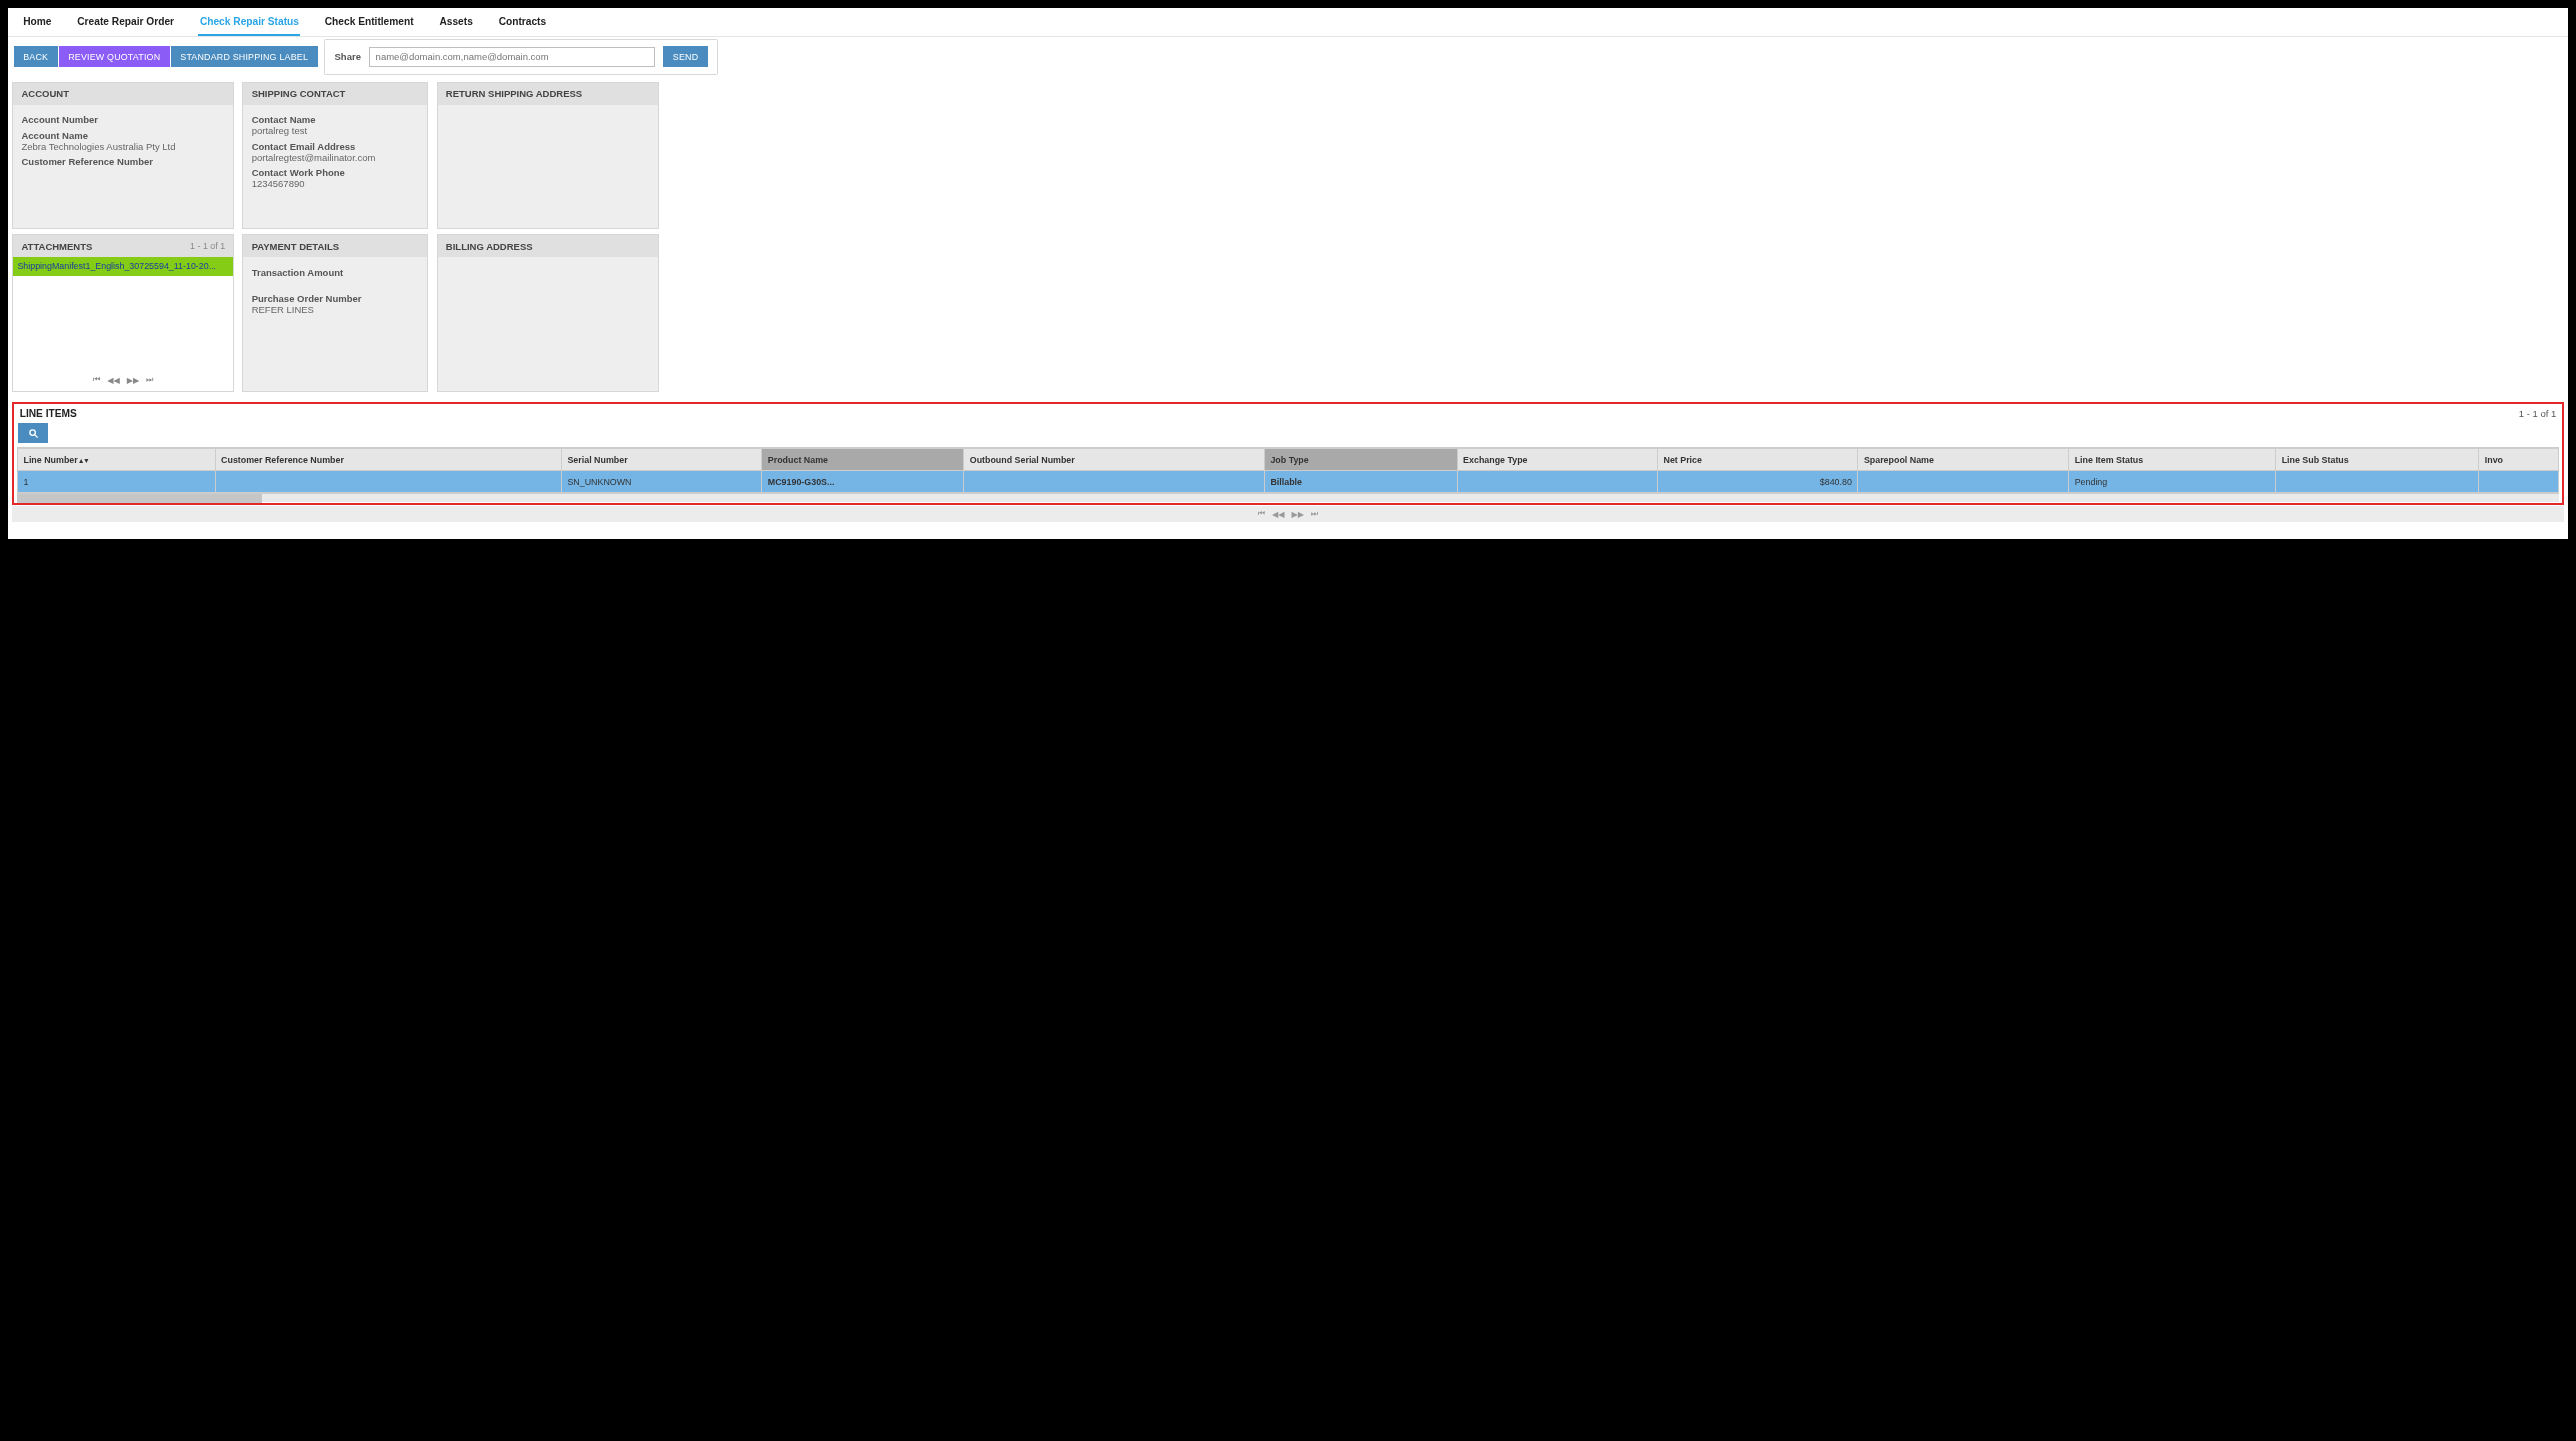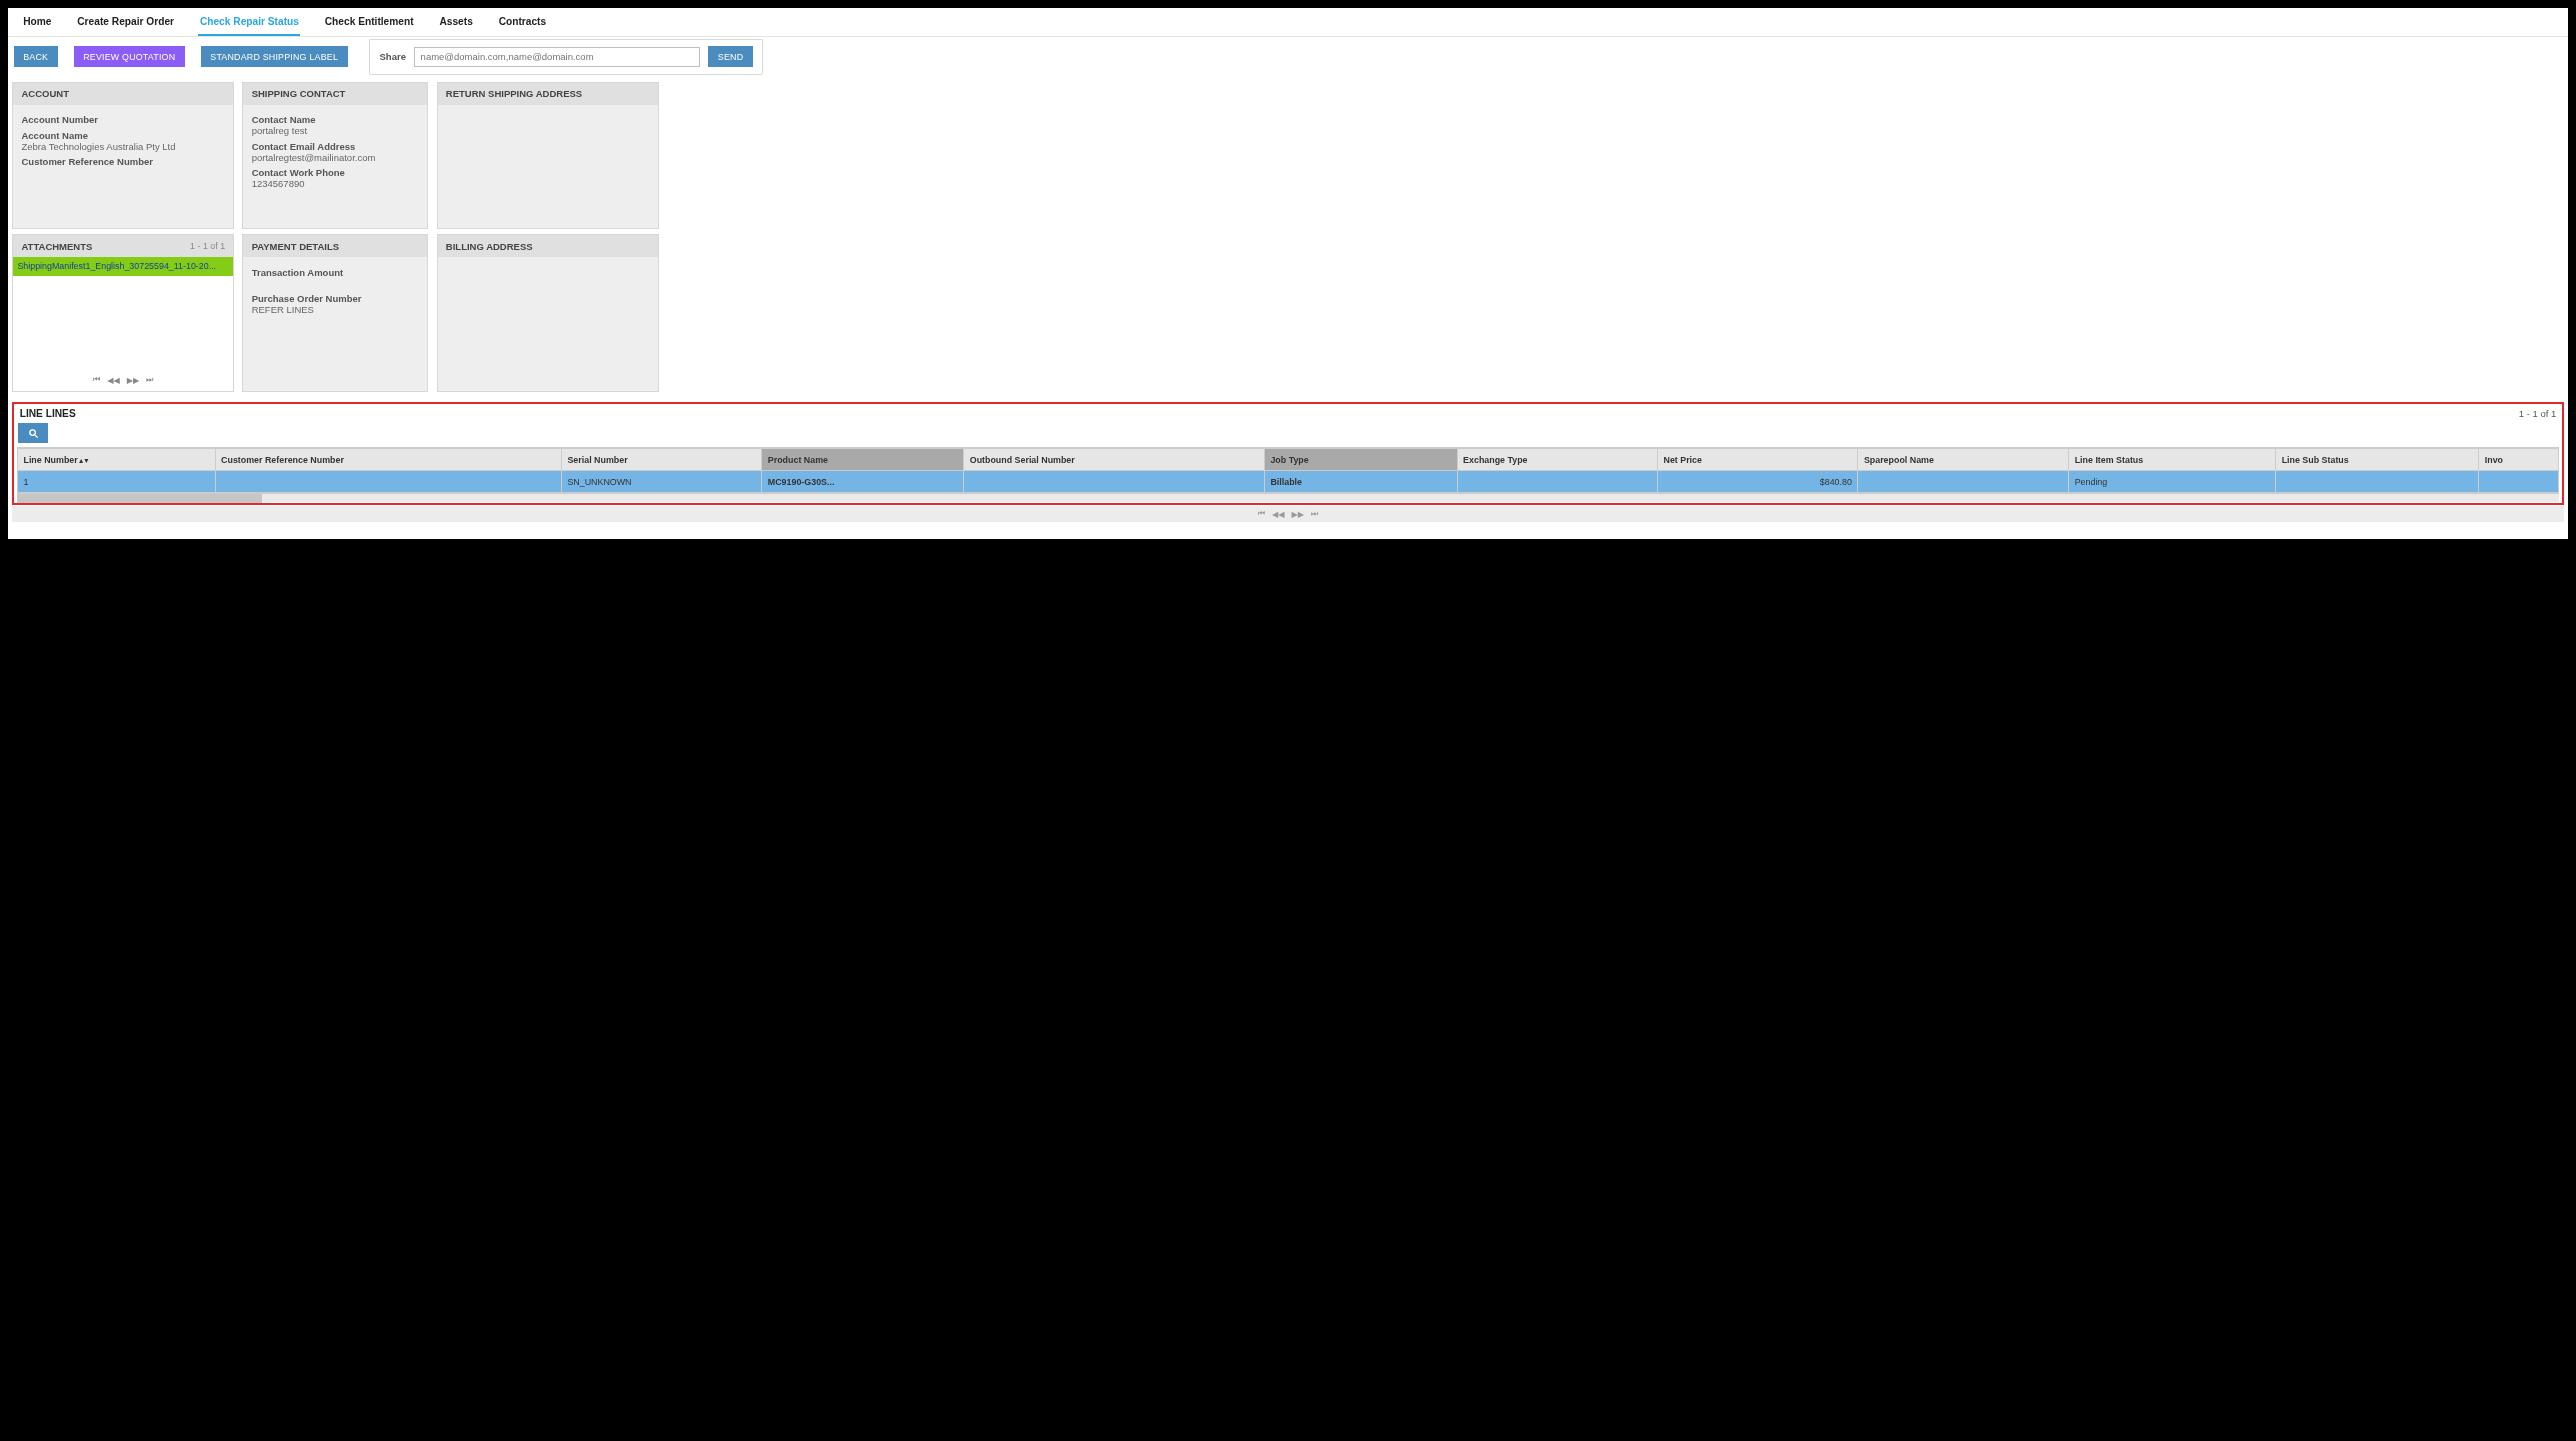--- a/index.html
+++ b/index.html
@@ -41,21 +41,21 @@
     font-size: 17px;
     font-weight: 600;
     color: #444;
     padding: 8.2px 5.5px 5.5px 5.5px;
   }
   
   .action-row {
     display: flex;
     align-items: center;
     padding: 1.4px 5.5px 4.1px 5.5px;
-    gap: 16px;
+    gap: 1px;
   }
   .btn {
     background: #4a8cbf;
     color: #fff;
     border: none;
     padding: 5.5px 9.5px;
     font-size: 8.9px;
     font-weight: 500;
     letter-spacing: 0.2px;
     cursor: pointer;
@@ -265,21 +265,21 @@
     <div class="panel w3">
       <div class="panel-head">
           <span>BILLING ADDRESS</span>
         </div>
       <div class="panel-body tall2"></div>
     </div>
   </div>
 
   <div class="line-items-wrap">
     <div class="li-header">
-      <span class="li-title">LINE LINES</span>
+      <span class="li-title">LINE ITEMS</span>
       <span class="li-count">1 - 1 of 1</span>
     </div>
     <button class="li-search-btn">
       <svg width="11" height="11" viewBox="0 0 24 24" fill="none" stroke="#fff" stroke-width="3">
           <circle cx="10" cy="10" r="6"></circle>
           <line x1="15" y1="15" x2="21" y2="21"></line>
         </svg>
     </button>
 
     <div class="li-table-wrap">

